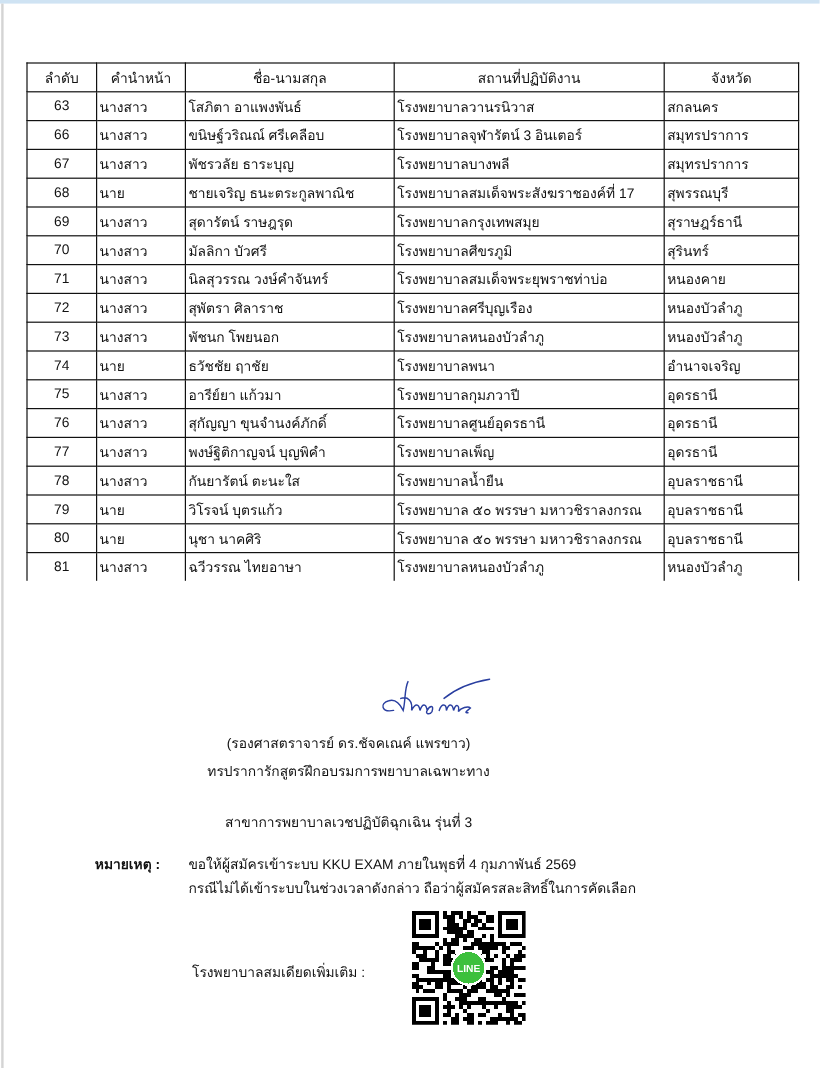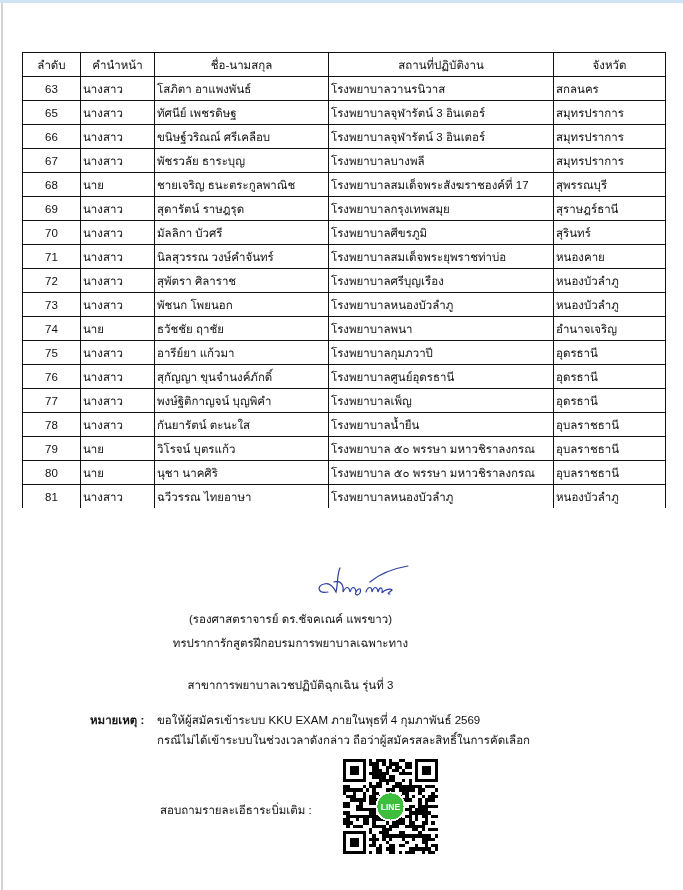--- a/index.html
+++ b/index.html
@@ -22,21 +22,21 @@
       white-space: nowrap; overflow: hidden; font-weight: normal;
     }
     table.roster th { text-align: center; }
     table.roster td.num { text-align: center; }
     table.roster td { text-align: left; }
     table.roster tbody tr:last-child td { border-bottom: none; }
 
     .signature { position: absolute; left: 310px; top: 562px; width: 100px; height: 40px; }
     .sig-line { position: absolute; left: 0; width: 581px; text-align: center; font-size: 11.5px; }
 
-    .note-label { position: absolute; left: 90px; top: 711px; font-size: 11.5px; font-weight: bold; }
+    .note-label { position: absolute; left: 79px; top: 711px; font-size: 11.5px; font-weight: bold; }
     .note-line { position: absolute; left: 157px; font-size: 11.5px; }
 
     .contact-label { position: absolute; left: 160px; top: 801px; font-size: 11.5px; }
     .qr { position: absolute; left: 343px; top: 759px; width: 95px; height: 95px; }
   </style>
 </head>
 <body>
 
 <div class="top-bar"></div>
 <div class="left-edge"></div>
@@ -60,27 +60,20 @@
   </thead>
   <tbody id="rows">
       <tr>
         <td class="num">63</td>
         <td>นางสาว</td>
         <td>โสภิตา  อาแพงพันธ์</td>
         <td>โรงพยาบาลวานรนิวาส</td>
         <td>สกลนคร</td>
       </tr>
       <tr>
-        <td class="num">65</td>
-        <td>นางสาว</td>
-        <td>ทัศนีย์ เพชรดิษฐ</td>
-        <td>โรงพยาบาลจุฬารัตน์ 3 อินเตอร์</td>
-        <td>สมุทรปราการ</td>
-      </tr>
-      <tr>
         <td class="num">66</td>
         <td>นางสาว</td>
         <td>ขนิษฐ์วริณณ์ ศรีเคลือบ</td>
         <td>โรงพยาบาลจุฬารัตน์ 3 อินเตอร์</td>
         <td>สมุทรปราการ</td>
       </tr>
       <tr>
         <td class="num">67</td>
         <td>นางสาว</td>
         <td>พัชรวลัย ธาระบุญ</td>
@@ -194,21 +187,21 @@
 </svg>
 
 <div class="sig-line" style="top:610px">(รองศาสตราจารย์ ดร.ชัจคเณค์ แพรขาว)</div>
 <div class="sig-line" style="top:634px">ทรปราการักสูตรฝึกอบรมการพยาบาลเฉพาะทาง</div>
 <div class="sig-line" style="top:676px">สาขาการพยาบาลเวชปฏิบัติฉุกเฉิน รุ่นที่ 3</div>
 
 <div class="note-label">หมายเหตุ :</div>
 <div class="note-line" style="top:711px">ขอให้ผู้สมัครเข้าระบบ KKU EXAM ภายในพุธที่ 4 กุมภาพันธ์ 2569</div>
 <div class="note-line" style="top:731px">กรณีไม่ได้เข้าระบบในช่วงเวลาดังกล่าว ถือว่าผู้สมัครสละสิทธิ์ในการคัดเลือก</div>
 
-<div class="contact-label">สอบถามรายละเอีธาระบิ่มเติม :</div>
+<div class="contact-label">โรงพยาบาลสมเดียดเพิ่มเติม :</div>
 
 <svg class="qr" id="qr" viewBox="0 0 29 29" shape-rendering="crispEdges">
     <rect x="0" y="0" width="29" height="29" fill="#fff"></rect>
     <rect x="0" y="0" width="7" height="7" fill="#000"></rect>
     <rect x="1" y="1" width="5" height="5" fill="#fff"></rect>
     <rect x="2" y="2" width="3" height="3" fill="#000"></rect>
     <rect x="22" y="0" width="7" height="7" fill="#000"></rect>
     <rect x="23" y="1" width="5" height="5" fill="#fff"></rect>
     <rect x="24" y="2" width="3" height="3" fill="#000"></rect>
     <rect x="0" y="22" width="7" height="7" fill="#000"></rect>

